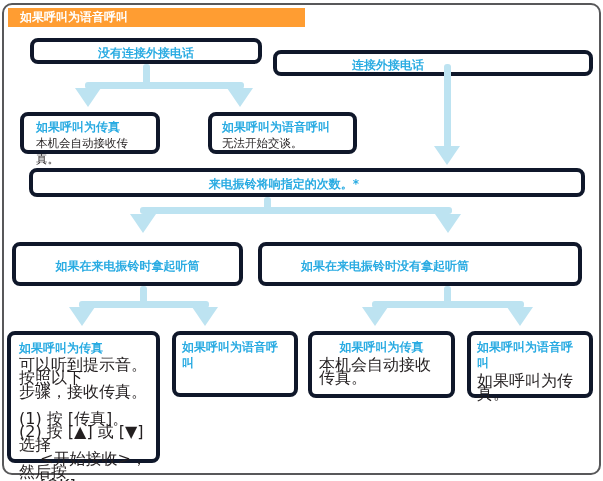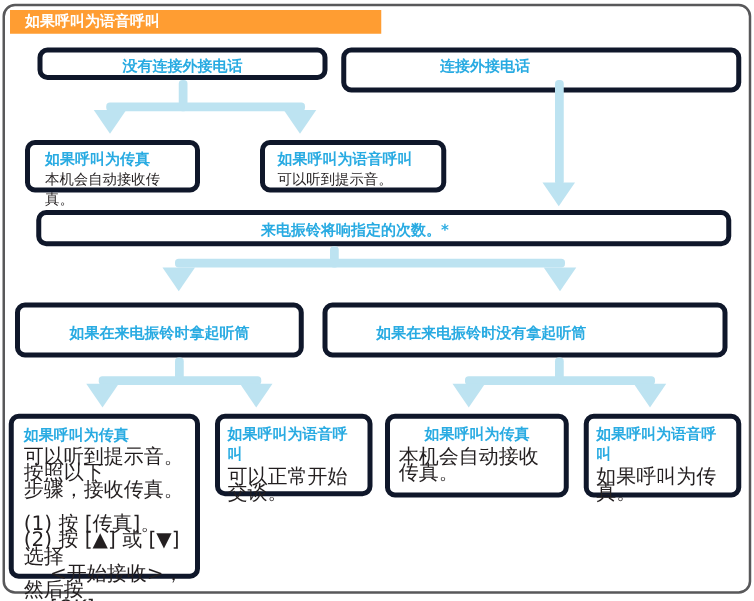--- a/index.html
+++ b/index.html
@@ -27,39 +27,39 @@
 <body>
 
 <div id="stage">
   <div id="frame"></div>
 
   <div id="titlebar">如果呼叫为语音呼叫</div>
 
   <div class="box" style="left:30px;top:38px;width:232px;height:26px;">
     <div class="lbl" style="line-height:22px;">没有连接外接电话</div>
   </div>
-  <div class="box" style="left:273px;top:38px;width:320px;height:36px;padding-right:90px;">
+  <div class="box" style="left:273px;top:50px;width:320px;height:26px;padding-right:90px;">
     <div class="lbl" style="line-height:22px;">连接外接电话</div>
   </div>
 
   <div class="vline" style="left:142.5px;top:64px;height:25px;"></div>
   <div class="hline" style="left:84.5px;top:82px;width:159px;"></div>
   <div class="ah" style="left:75px;top:88px;"></div>
   <div class="ah" style="left:227px;top:88px;"></div>
 
   <div class="vline" style="left:443.5px;top:64px;height:84px;"></div>
   <div class="ah" style="left:434px;top:146px;"></div>
 
   <div class="box" style="left:20px;top:112px;width:140px;height:42px;padding:3px 12px;">
     <div class="heading">如果呼叫为传真</div>
     <div class="body" style="font-size:11.5px;line-height:16px;">本机会自动接收传真。</div>
   </div>
   <div class="box" style="left:208px;top:112px;width:149px;height:42px;padding:3px 10px;">
     <div class="heading">如果呼叫为语音呼叫</div>
-    <div class="body" style="font-size:11.5px;line-height:16px;">可以听到提示音。</div>
+    <div class="body" style="font-size:11.5px;line-height:16px;">无法开始交谈。</div>
   </div>
 
   <div class="box" style="left:29px;top:168px;width:556px;height:29px;padding-right:82px;">
     <div class="lbl" style="line-height:25px;margin-left:36px;">来电振铃将响指定的次数。*</div>
   </div>
 
   <div class="vline" style="left:263.5px;top:197px;height:17px;"></div>
   <div class="hline" style="left:139.5px;top:207px;width:312px;"></div>
   <div class="ah" style="left:130px;top:214px;"></div>
   <div class="ah" style="left:435px;top:214px;"></div>
@@ -88,21 +88,20 @@
 
 (1) 按 [传真]。
 (2) 按 [▲] 或 [▼] 选择
 　 &lt;开始接收&gt;，然后按
 　 [OK]。
 (3) 挂起听筒。</div>
   </div>
 
   <div class="box" style="left:172px;top:331px;width:126px;height:66px;padding:4px 6px;">
     <div class="heading" style="margin-bottom:3px;">如果呼叫为语音呼叫</div>
-    <div class="body">可以正常开始交谈。</div>
   </div>
 
   <div class="box" style="left:308px;top:331px;width:147px;height:67px;padding:4px 7px;">
     <div class="heading" style="text-align:center;margin-bottom:3px;">如果呼叫为传真</div>
     <div class="body">本机会自动接收传真。</div>
   </div>
 
   <div class="box" style="left:467px;top:331px;width:126px;height:67px;padding:4px 6px;">
     <div class="heading" style="margin-bottom:3px;">如果呼叫为语音呼叫</div>
     <div class="body">如果呼叫为传真。</div>

